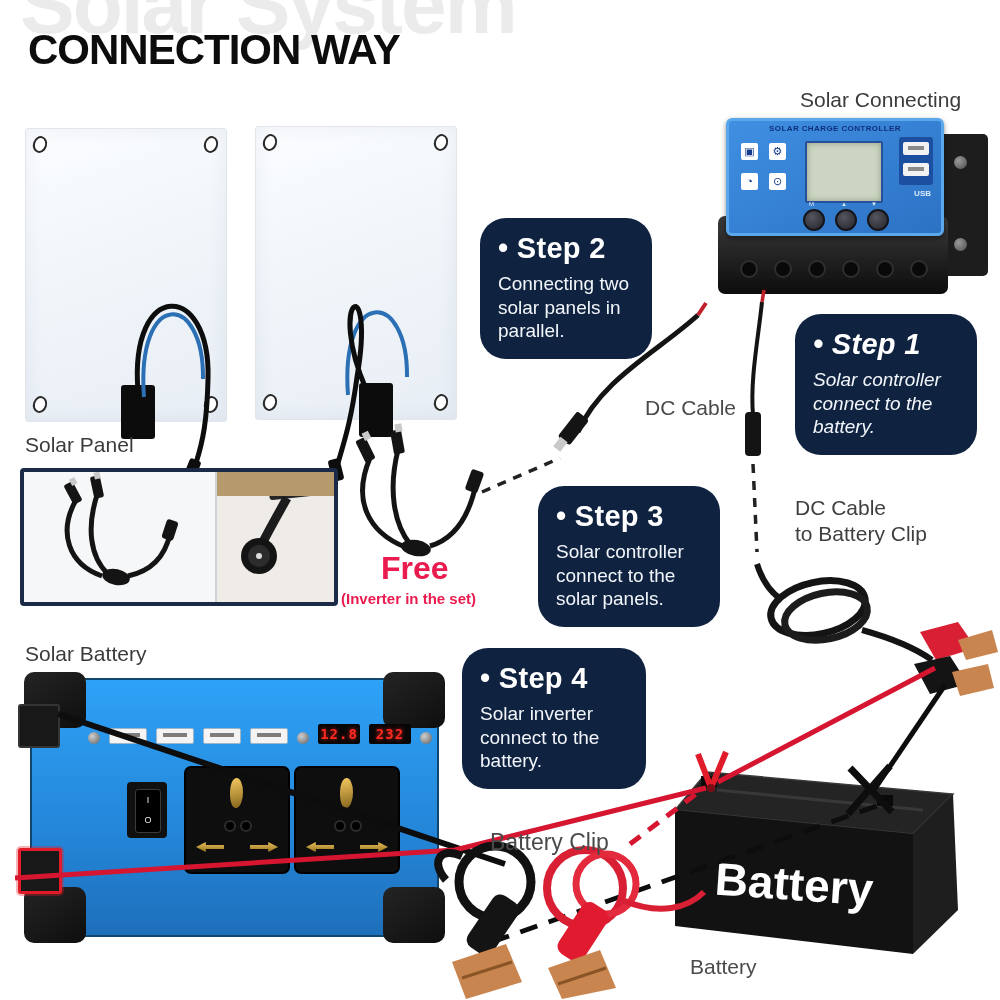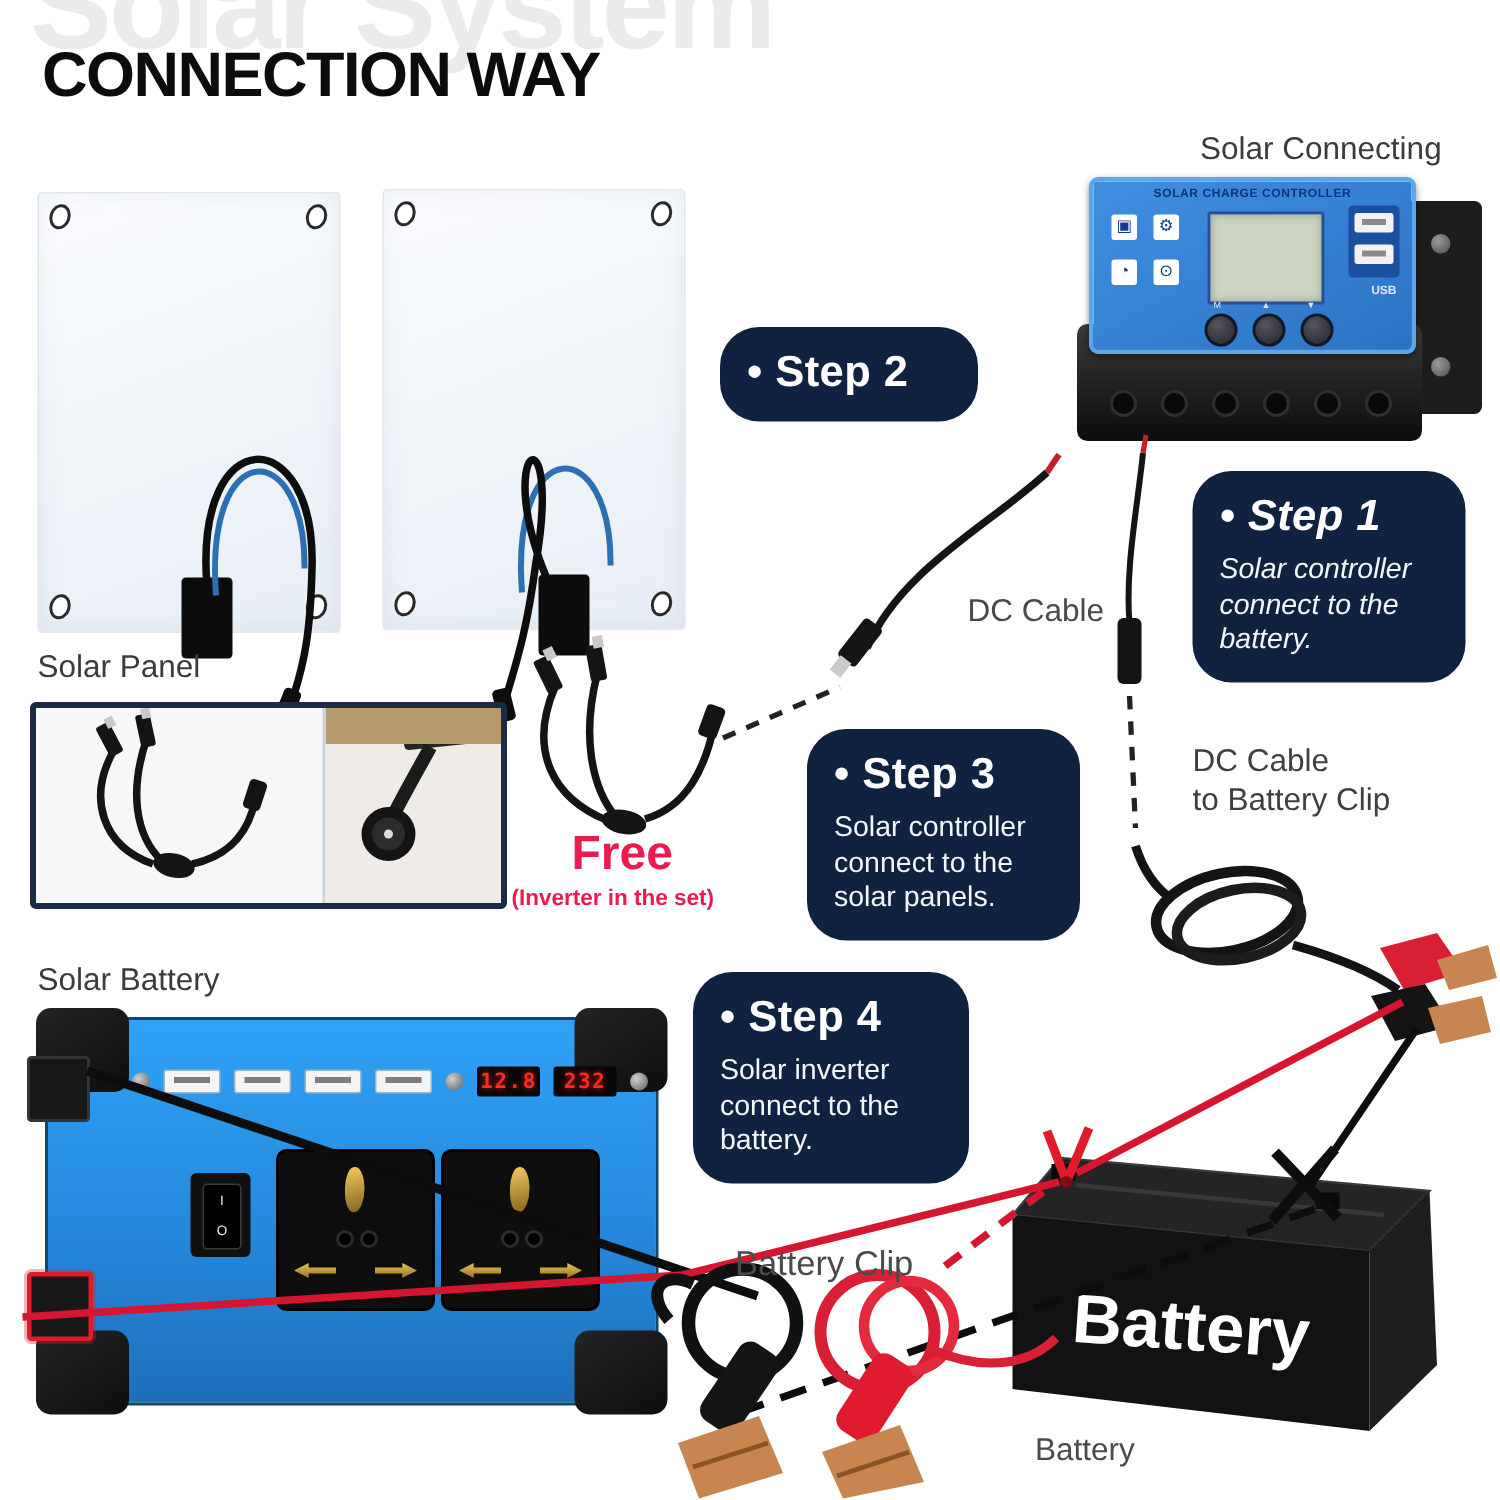--- a/index.html
+++ b/index.html
@@ -77,21 +77,21 @@
   .ctrl-btn{position:absolute;top:88px;width:18px;height:18px;border-radius:50%;
             background:radial-gradient(circle at 38% 35%,#55555f,#23232b);border:2px solid #15151b;}
   .btn-mark{position:absolute;top:80px;font-size:6px;color:#d8e6f8;}
 
   
   #inverter{left:30px;top:678px;width:405px;height:255px;border-radius:10px;z-index:1;
             background:linear-gradient(180deg,#2ea2f7 0%,#2486d8 60%,#1e6fba 100%);
             border:2px solid #11466f;}
   .cap{position:absolute;width:62px;height:56px;background:linear-gradient(145deg,#242424,#0e0e0e);border-radius:10px;}
   .cap.tl{left:-8px;top:-8px;} .cap.tr{right:-8px;top:-8px;} .cap.bl{left:-8px;bottom:-8px;} .cap.br{right:-8px;bottom:-8px;}
-  .inv-top{position:absolute;left:56px;top:18px;right:50px;height:46px;display:flex;align-items:center;gap:9px;}
+  .inv-top{position:absolute;left:56px;top:18px;right:50px;height:46px;display:flex;align-items:flex-end;gap:9px;}
   .inv-screw{width:12px;height:12px;border-radius:50%;background:radial-gradient(circle at 35% 35%,#cfcfcf,#5e5e5e);flex:0 0 auto;}
   .usb-port{width:36px;height:14px;background:#f4f4f4;border:1px solid #9db6c8;border-radius:2px;flex:0 0 auto;}
   .usb-port i{display:block;margin:4px auto 0;width:24px;height:4px;background:#7d7d7d;}
   .seg{width:42px;height:20px;background:#070707;border-radius:2px;color:#ff2a20;
        font-family:"DejaVu Sans Mono",monospace;font-size:14px;font-weight:700;text-align:center;
        line-height:20px;letter-spacing:1px;text-shadow:0 0 4px rgba(255,40,30,.8);flex:0 0 auto;}
   .switch{position:absolute;left:95px;top:102px;width:40px;height:56px;background:#101010;border-radius:4px;}
   .rocker{position:absolute;left:8px;top:7px;width:24px;height:42px;background:#000;border:1px solid #3a3a3a;
           border-radius:3px;color:#e8e8e8;font-size:9px;text-align:center;line-height:20px;}
   .outlet{position:absolute;top:86px;width:102px;height:104px;background:#0e0e0e;border-radius:7px;
@@ -207,20 +207,21 @@
       <span class="btn-mark" style="left:112px;">▲</span>
       <span class="btn-mark" style="left:142px;">▼</span>
       <span class="ctrl-btn" style="left:74px;"></span>
       <span class="ctrl-btn" style="left:106px;"></span>
       <span class="ctrl-btn" style="left:138px;"></span>
     </div>
   </div>
 
   <div id="step2" class="abs step-box">
     <div class="step-title">• Step 2</div>
+    <div class="step-text">Connecting two solar panels in parallel.</div>
   </div>
   <div id="step1" class="abs step-box">
     <div class="step-title">• Step 1</div>
     <div class="step-text">Solar controller connect to the battery.</div>
   </div>
   <div id="step3" class="abs step-box">
     <div class="step-title">• Step 3</div>
     <div class="step-text">Solar controller connect to the solar panels.</div>
   </div>
   <div id="step4" class="abs step-box">

